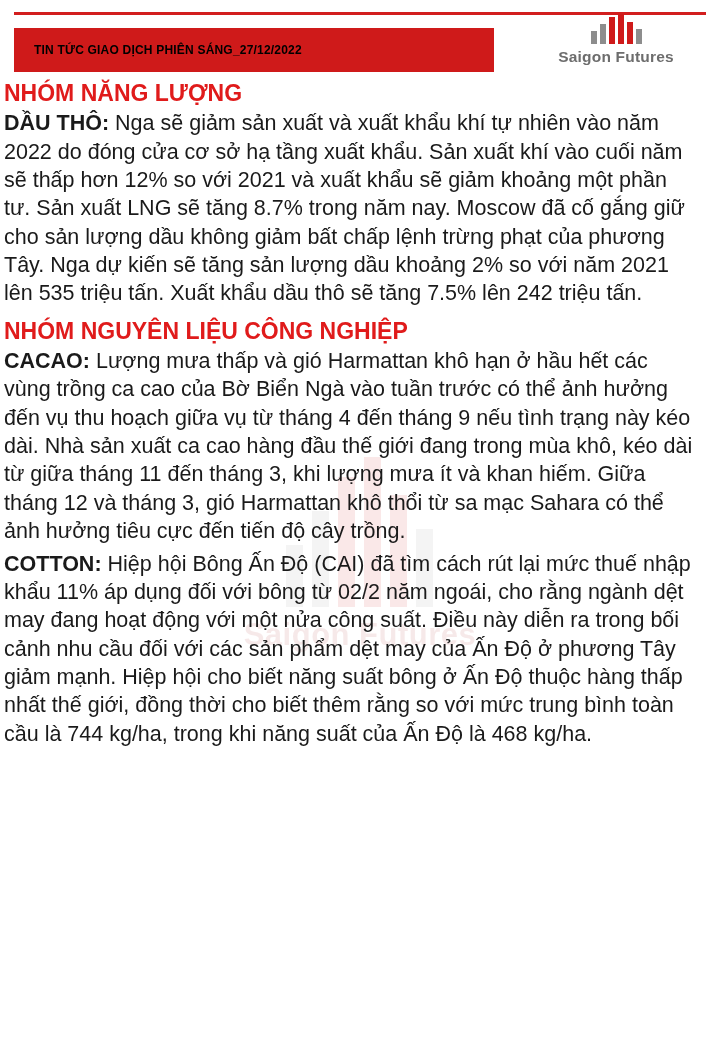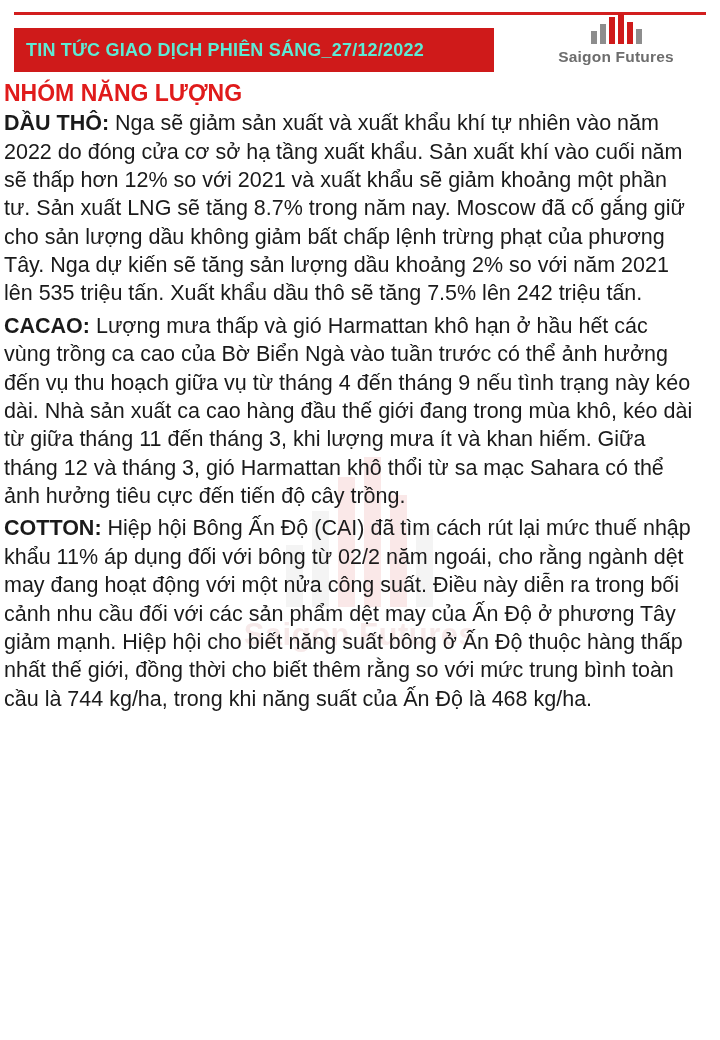--- a/index.html
+++ b/index.html
@@ -71,25 +71,25 @@
     position: absolute;
     left: 14px;
     top: 28px;
     width: 480px;
     height: 44px;
     background: #cf1a1a;
     display: flex;
     align-items: center;
   }
   .header-title {
-    color: #5eead4;
-    font-size: 18px;
+    color: #000000;
+    font-size: 12px;
     font-weight: bold;
     letter-spacing: 0.2px;
-    padding-left: 12px;
+    padding-left: 20px;
     white-space: nowrap;
   }
   .brand {
     position: absolute;
     right: 14px;
     top: 14px;
     width: 180px;
     text-align: center;
   }
   .brand-bars {
@@ -177,19 +177,20 @@
       <i class="g" style="height:15px"></i>
     </div>
     <div class="brand-name">Saigon Futures</div>
   </div>
 
   <div class="content">
 
     <h2 class="section">NHÓM NĂNG LƯỢNG</h2>
     <p class="para"><span class="lead">DẦU THÔ:</span><span> Nga sẽ giảm sản xuất và xuất khẩu khí tự nhiên vào năm 2022 do đóng cửa cơ sở hạ tầng xuất khẩu. Sản xuất khí vào cuối năm sẽ thấp hơn 12% so với 2021 và xuất khẩu sẽ giảm khoảng một phần tư. Sản xuất LNG sẽ tăng 8.7% trong năm nay. Moscow đã cố gắng giữ cho sản lượng dầu không giảm bất chấp lệnh trừng phạt của phương Tây. Nga dự kiến sẽ tăng sản lượng dầu khoảng 2% so với năm 2021 lên 535 triệu tấn. Xuất khẩu dầu thô sẽ tăng 7.5% lên 242 triệu tấn.</span></p>
 
+    <h2 class="section second">NHÓM NGUYÊN LIỆU CÔNG NGHIỆP</h2>
     <p class="para"><span class="lead">CACAO:</span><span> Lượng mưa thấp và gió Harmattan khô hạn ở hầu hết các vùng trồng ca cao của Bờ Biển Ngà vào tuần trước có thể ảnh hưởng đến vụ thu hoạch giữa vụ từ tháng 4 đến tháng 9 nếu tình trạng này kéo dài. Nhà sản xuất ca cao hàng đầu thế giới đang trong mùa khô, kéo dài từ giữa tháng 11 đến tháng 3, khi lượng mưa ít và khan hiếm. Giữa tháng 12 và tháng 3, gió Harmattan khô thổi từ sa mạc Sahara có thể ảnh hưởng tiêu cực đến tiến độ cây trồng.</span></p>
 
     <p class="para spaced"><span class="lead">COTTON:</span><span> Hiệp hội Bông Ấn Độ (CAI) đã tìm cách rút lại mức thuế nhập khẩu 11% áp dụng đối với bông từ 02/2 năm ngoái, cho rằng ngành dệt may đang hoạt động với một nửa công suất. Điều này diễn ra trong bối cảnh nhu cầu đối với các sản phẩm dệt may của Ấn Độ ở phương Tây giảm mạnh. Hiệp hội cho biết năng suất bông ở Ấn Độ thuộc hàng thấp nhất thế giới, đồng thời cho biết thêm rằng so với mức trung bình toàn cầu là 744 kg/ha, trong khi năng suất của Ấn Độ là 468 kg/ha.</span></p>
 
   </div>
 
 </div>
 
 </body></html>

